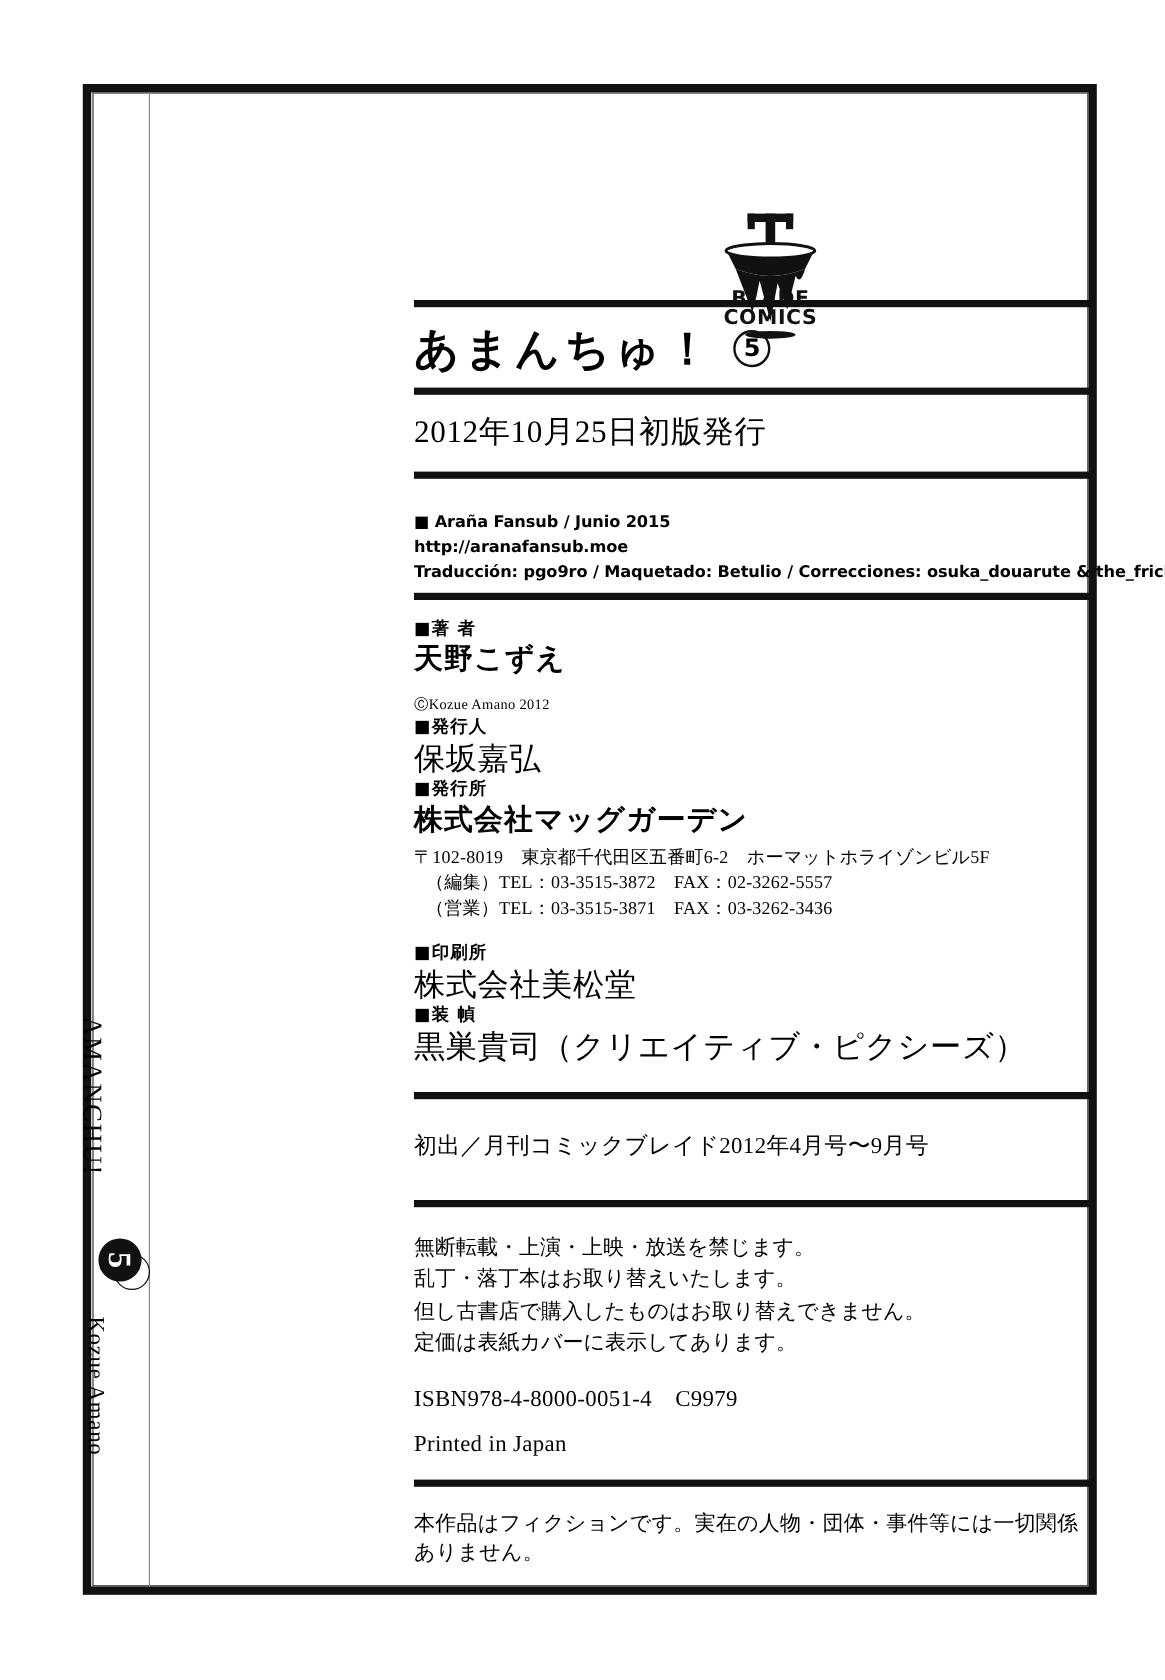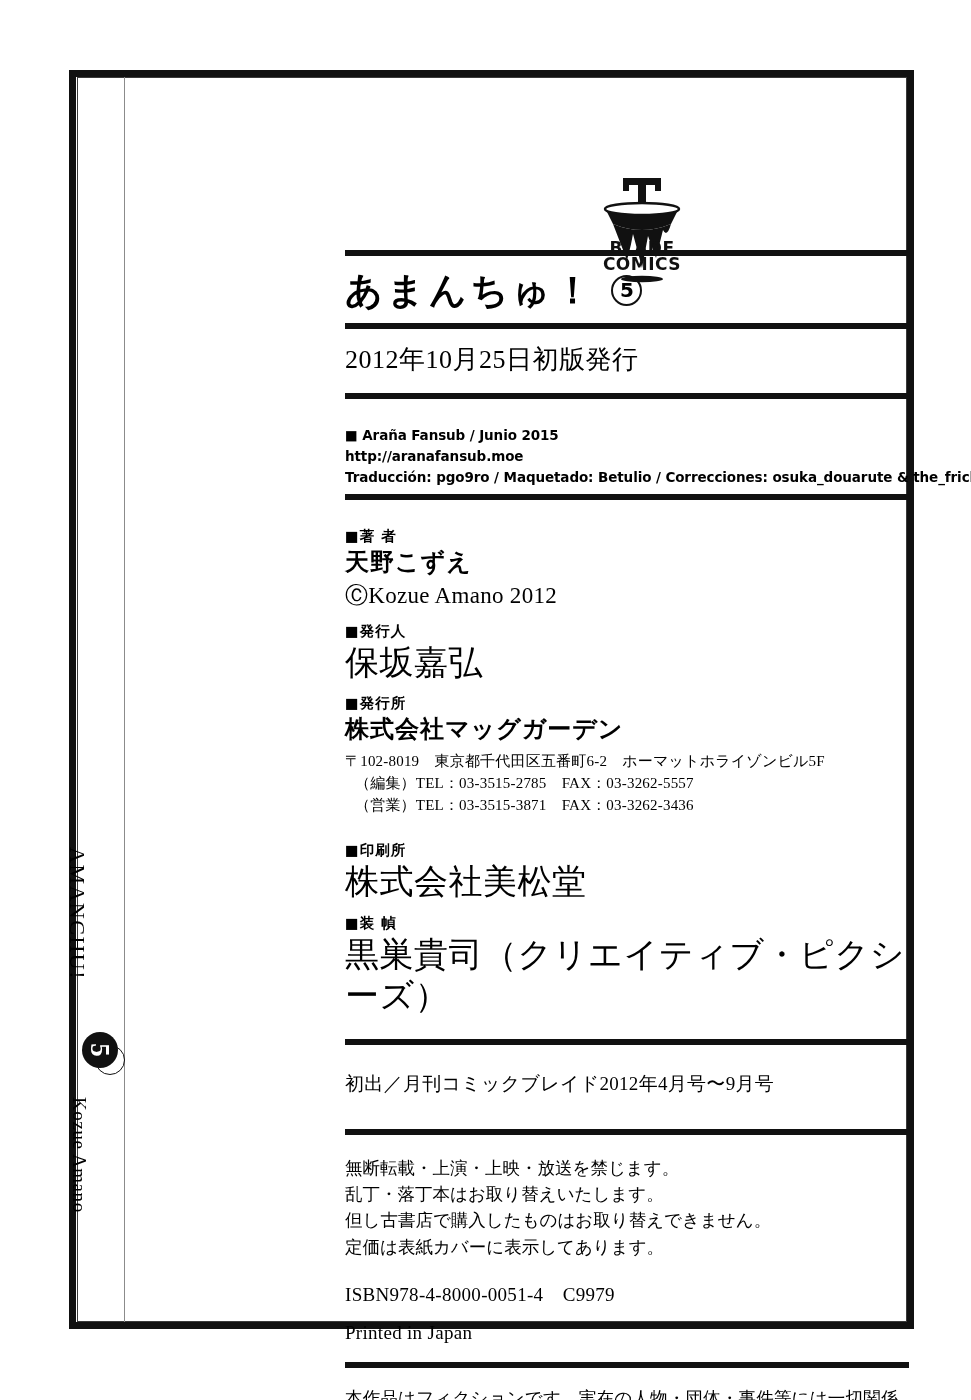--- a/index.html
+++ b/index.html
@@ -191,41 +191,40 @@
   .fansub .line { white-space: nowrap; }
 
   .credits {
     padding: 10px 0 4px 0;
   }
   .field-label {
     font-family: "DejaVu Sans", sans-serif;
     font-size: 14.5px;
     font-weight: 700;
     letter-spacing: 1px;
-    margin-top: 11px;
-  }
-  .field-label:first-child { margin-top: 17px; }
+  }
+  .field-label:first-child { margin-top: 4px; }
   .field-value {
     font-family: "Liberation Serif", "DejaVu Serif", serif;
-    font-size: 34px;
+    font-size: 26px;
     letter-spacing: 0.5px;
     line-height: 1.2;
     margin-top: 2px;
   }
   .field-value.sans-strong {
     font-family: "DejaVu Sans", sans-serif;
     font-weight: 700;
     font-size: 24px;
     letter-spacing: 1px;
   }
   .copyline {
     font-family: "Liberation Serif", "DejaVu Serif", serif;
-    font-size: 23px;
+    font-size: 12px;
     letter-spacing: 0.3px;
-    margin-top: 3px;
+    margin-top: 15px;
   }
   .addr {
     font-family: "Liberation Serif", "DejaVu Serif", serif;
     font-size: 15px;
     line-height: 1.45;
     margin-top: 7px;
     letter-spacing: 0.2px;
   }
   .addr .indent { padding-left: 10px; }
 
@@ -331,21 +330,21 @@
     <div class="copyline">ⒸKozue Amano 2012</div>
 
     <div class="field-label">■発行人</div>
     <div class="field-value">保坂嘉弘</div>
 
     <div class="field-label">■発行所</div>
     <div class="field-value sans-strong">株式会社マッグガーデン</div>
 
     <div class="addr">
       <div>〒102-8019　東京都千代田区五番町6-2　ホーマットホライゾンビル5F</div>
-      <div class="indent">（編集）TEL：03-3515-2785　FAX：03-3262-5557</div>
+      <div class="indent">（編集）TEL：03-3515-3872　FAX：02-3262-5557</div>
       <div class="indent">（営業）TEL：03-3515-3871　FAX：03-3262-3436</div>
     </div>
 
     <div class="spacer-sm"></div>
 
     <div class="field-label">■印刷所</div>
     <div class="field-value">株式会社美松堂</div>
 
     <div class="field-label">■装 幀</div>
     <div class="field-value">黒巣貴司（クリエイティブ・ピクシーズ）</div>

